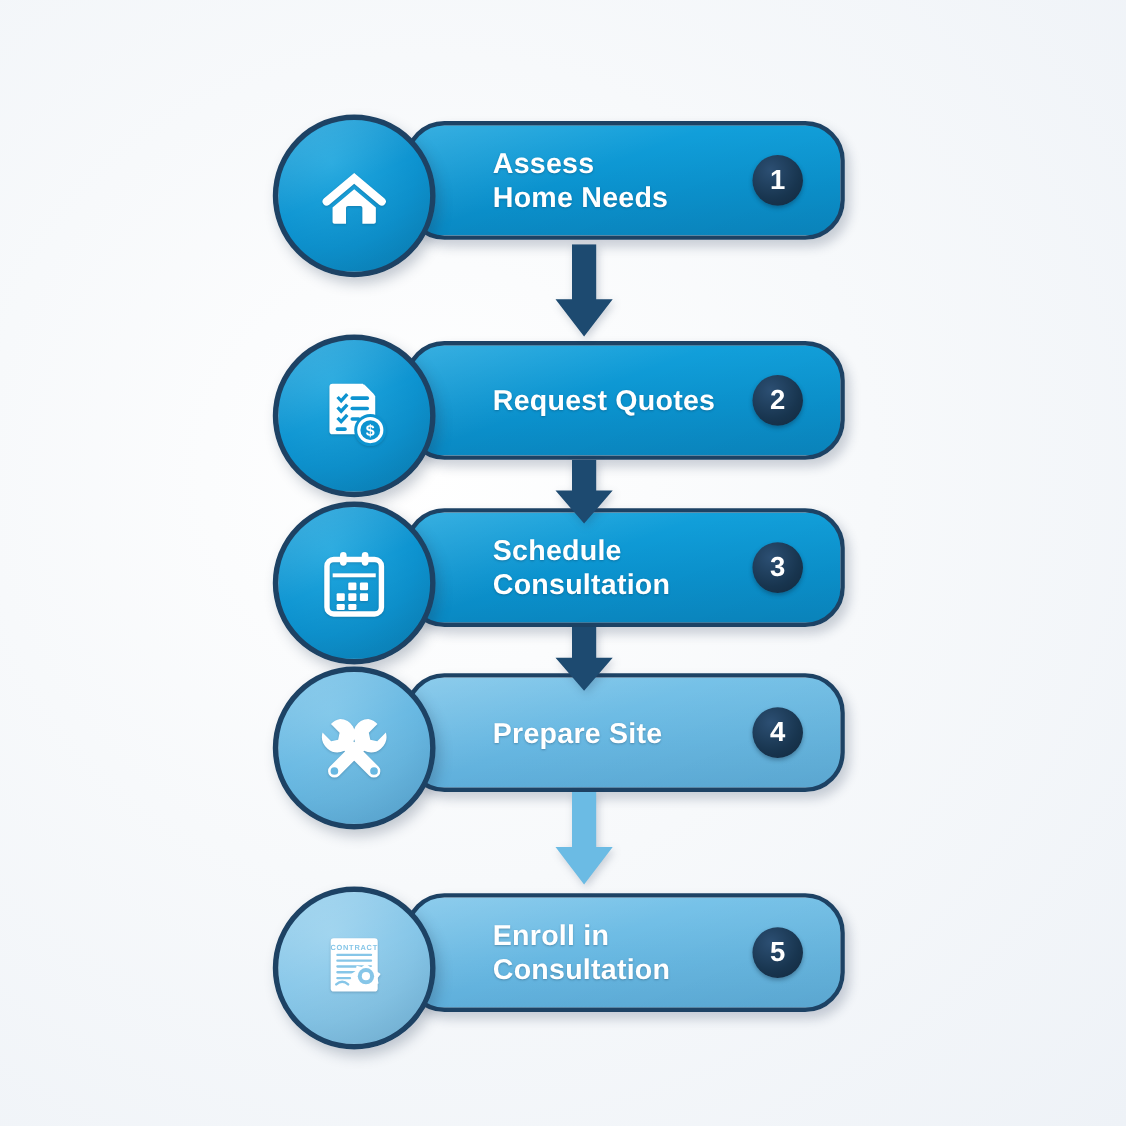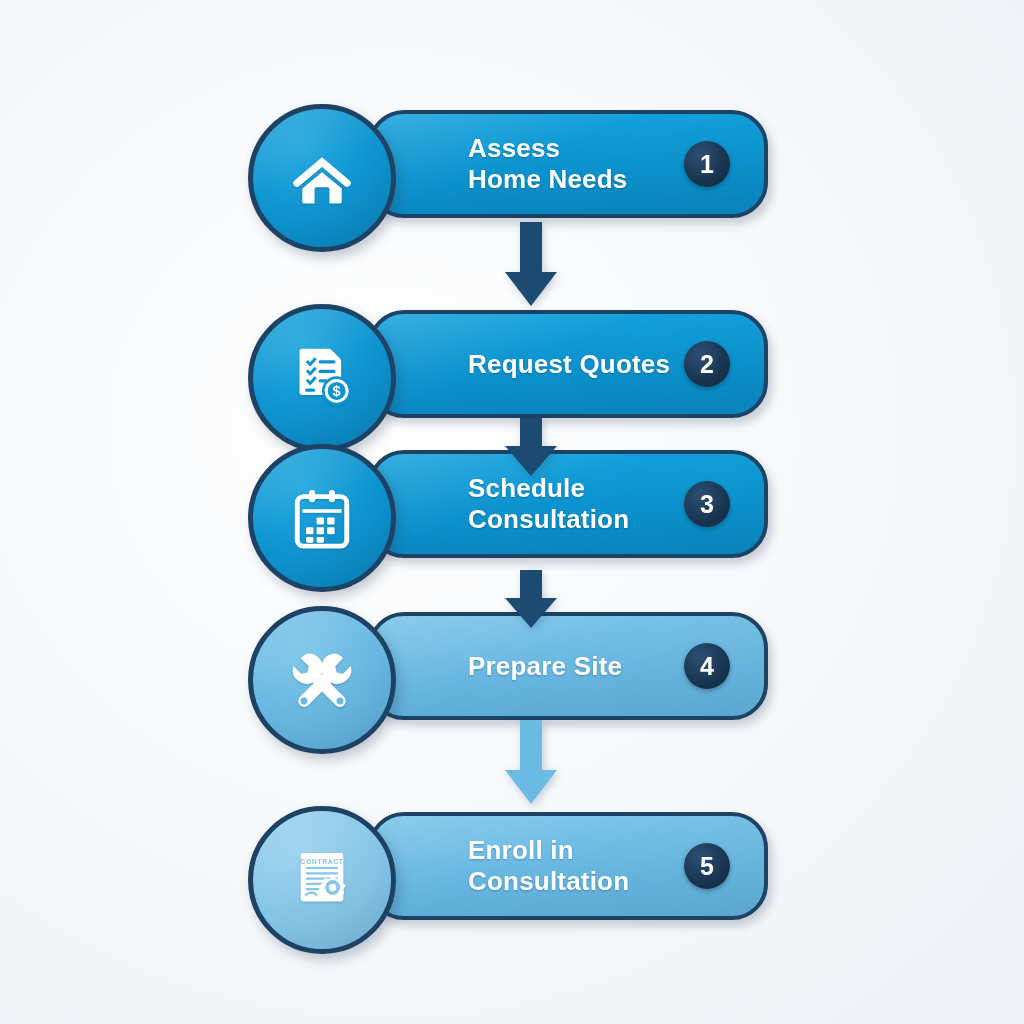--- a/index.html
+++ b/index.html
@@ -46,21 +46,21 @@
   }
   .bar-sheen {
     position: absolute;
     left: 0; top: 0; right: 0; bottom: 0;
     background: linear-gradient(160deg, rgba(255,255,255,.16) 0%, rgba(255,255,255,0) 42%, rgba(0,0,0,.05) 100%);
     pointer-events: none;
   }
 
   .bar-label {
     position: relative;
-    margin-left: 96px;
+    margin-left: 76px;
     color: #ffffff;
     font-size: 26px;
     font-weight: bold;
     line-height: 1.18;
     letter-spacing: .2px;
     text-shadow: 0 1px 2px rgba(10,35,60,.30);
     white-space: pre-line;
     z-index: 2;
   }
 
@@ -180,21 +180,21 @@
       </svg>
     </div>
   </div>
 
   <div class="arrow" style="top:418px;height:60px">
     <svg viewBox="0 0 74 60" style="height:60px" aria-hidden="true">
       <path fill="#1d4a70" d="M26 0h22v28h15L37 58 11 28h15z"></path>
     </svg>
   </div>
 
-  <div class="step" style="top:444px">
+  <div class="step" style="top:456px">
     <div class="bar" style="background:linear-gradient(180deg,#12a0db 0%,#0b93cf 55%,#0a89c3 100%)">
       <span class="bar-sheen"></span>
       <div class="bar-label">Schedule
 Consultation</div>
       <div class="badge">3</div>
     </div>
     <div class="icon-circle" style="background:radial-gradient(circle at 35% 28%,#21a7de 0%,#0d93d0 58%,#0a7fb6 100%)">
       <span class="ic-sheen"></span>
       <svg viewBox="0 0 64 64" aria-hidden="true">
         <rect x="20.5" y="7" width="5.4" height="11" rx="2.7" fill="#ffffff"></rect>

